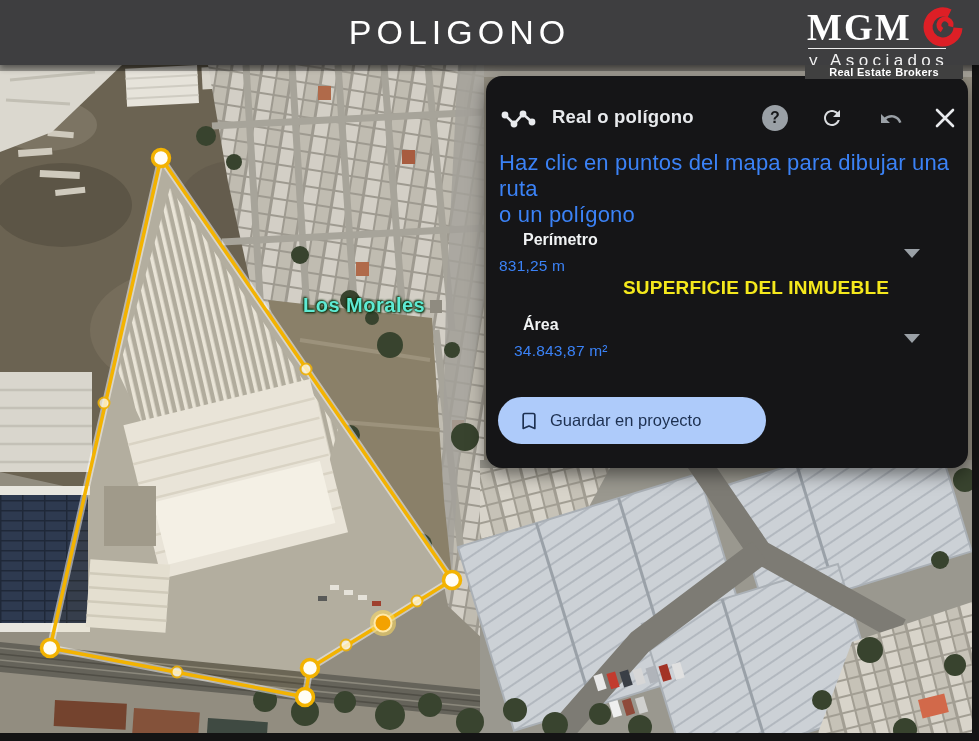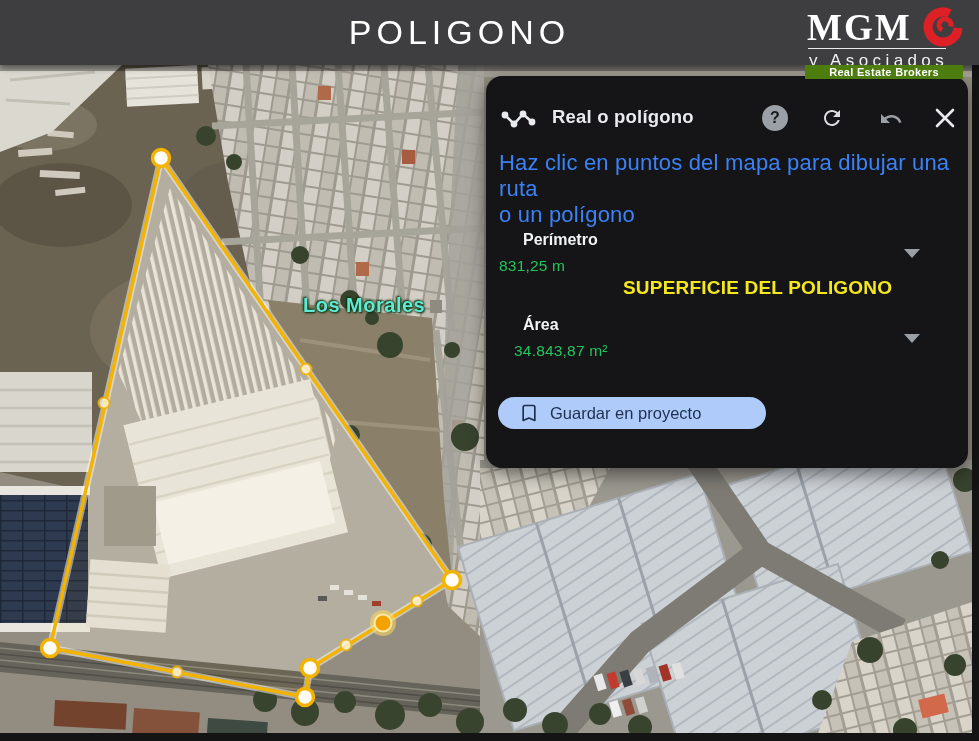--- a/index.html
+++ b/index.html
@@ -30,21 +30,21 @@
   .logo-name{
     position:absolute;left:2px;top:2px;
     font-family:"Liberation Serif",serif;font-weight:700;font-size:37px;color:#fff;letter-spacing:2px;text-align:right;
   }
   .logo-swoosh{position:absolute;left:114px;top:0px;}
   .logo-rule{position:absolute;left:3px;top:44px;width:138px;height:1px;background:#fff;opacity:.9;}
   .logo-sub{
     position:absolute;left:4px;top:47px;font-size:17px;color:#f2f2f2;letter-spacing:4.4px;white-space:nowrap;
   }
   .logo-tag{
-    position:absolute;left:0px;top:61px;width:158px;height:14px;background:#4d7c0f;
+    position:absolute;left:0px;top:61px;width:158px;height:14px;background:#404040;
     color:#fff;font-size:11px;font-weight:700;display:flex;align-items:center;justify-content:center;
     letter-spacing:.3px;
   }
   
   .panel{
     position:absolute;left:486px;top:76px;width:482px;height:392px;z-index:4;
     background:#151517;border-radius:16px;box-shadow:0 6px 18px rgba(0,0,0,.5);
     color:#e8eaed;
   }
   .measure-icon{position:absolute;left:14px;top:31px;}
@@ -56,35 +56,35 @@
   .help-btn{left:276px;top:29px;width:26px;height:26px;border-radius:50%;background:#9aa0a6;}
   .help-glyph{color:#17181a;font-size:16px;font-weight:700;font-family:"Liberation Sans",sans-serif;}
   .redo-btn{left:333px;top:29px;width:26px;height:26px;}
   .undo-btn{left:392px;top:30px;width:26px;height:26px;}
   .close-btn{left:446px;top:29px;width:26px;height:26px;}
   .instructions{
     position:absolute;left:13px;top:74px;width:452px;
     font-size:22px;line-height:26px;color:#3b82f6;white-space:pre-line;letter-spacing:.2px;
   }
   .metric-label{position:absolute;left:13px;font-size:16px;font-weight:700;color:#f1f3f4;margin-left:24px;}
-  .metric-value{position:absolute;left:13px;font-size:15.5px;color:#22c55e;letter-spacing:.2px;}
+  .metric-value{position:absolute;left:13px;font-size:15.5px;color:#3b82f6;letter-spacing:.2px;}
   .lbl-perimeter{top:155px;}
   .val-perimeter{top:181px;}
   .lbl-area{top:240px;}
   .val-area{top:266px;margin-left:15px;}
   .dropdown{position:absolute;width:24px;height:18px;cursor:pointer;display:flex;align-items:center;justify-content:center;}
   .dd-perimeter{top:168px;left:414px;}
   .dd-area{top:253px;left:414px;}
   .tri{width:0;height:0;border-left:8px solid transparent;border-right:8px solid transparent;border-top:9px solid #9aa0a6;}
   .annotation{
     position:absolute;left:137px;top:201px;width:330px;
     font-size:19px;font-weight:700;color:#f4e81c;letter-spacing:.2px;white-space:nowrap;
   }
   .save-btn{
-    position:absolute;left:12px;top:321px;width:268px;height:32px;border:none;border-radius:24px;
+    position:absolute;left:12px;top:321px;width:268px;height:47px;border:none;border-radius:24px;
     background:#aecbfa;color:#1d3050;display:flex;align-items:center;gap:11px;padding:0 0 0 21px;
     font-family:"Liberation Sans",sans-serif;font-size:16.5px;font-weight:500;cursor:pointer;
   }
 </style>
 </head>
 <body>
 
 <div class="screen">
 
   <svg class="map-svg" viewBox="0 65 972 668" preserveAspectRatio="none">
@@ -349,21 +349,21 @@
 
     <div class="instructions">Haz clic en puntos del mapa para dibujar una ruta
 o un polígono</div>
 
     <div class="metric-label lbl-perimeter">Perímetro</div>
     <div class="metric-value val-perimeter">831,25 m</div>
     <div class="dropdown dd-perimeter">
       <span class="tri"></span>
     </div>
 
-    <div class="annotation">SUPERFICIE DEL POLIGONO</div>
+    <div class="annotation">SUPERFICIE DEL INMUEBLE</div>
 
     <div class="metric-label lbl-area">Área</div>
     <div class="metric-value val-area">34.843,87 m²</div>
     <div class="dropdown dd-area">
       <span class="tri"></span>
     </div>
 
     <button class="save-btn">
       <svg width="20" height="20" viewBox="0 0 24 24">
         <path d="M17 3H7a2 2 0 0 0-2 2v16l7-3 7 3V5a2 2 0 0 0-2-2z" fill="none" stroke="#1d3050" stroke-width="2" stroke-linejoin="round"></path>

